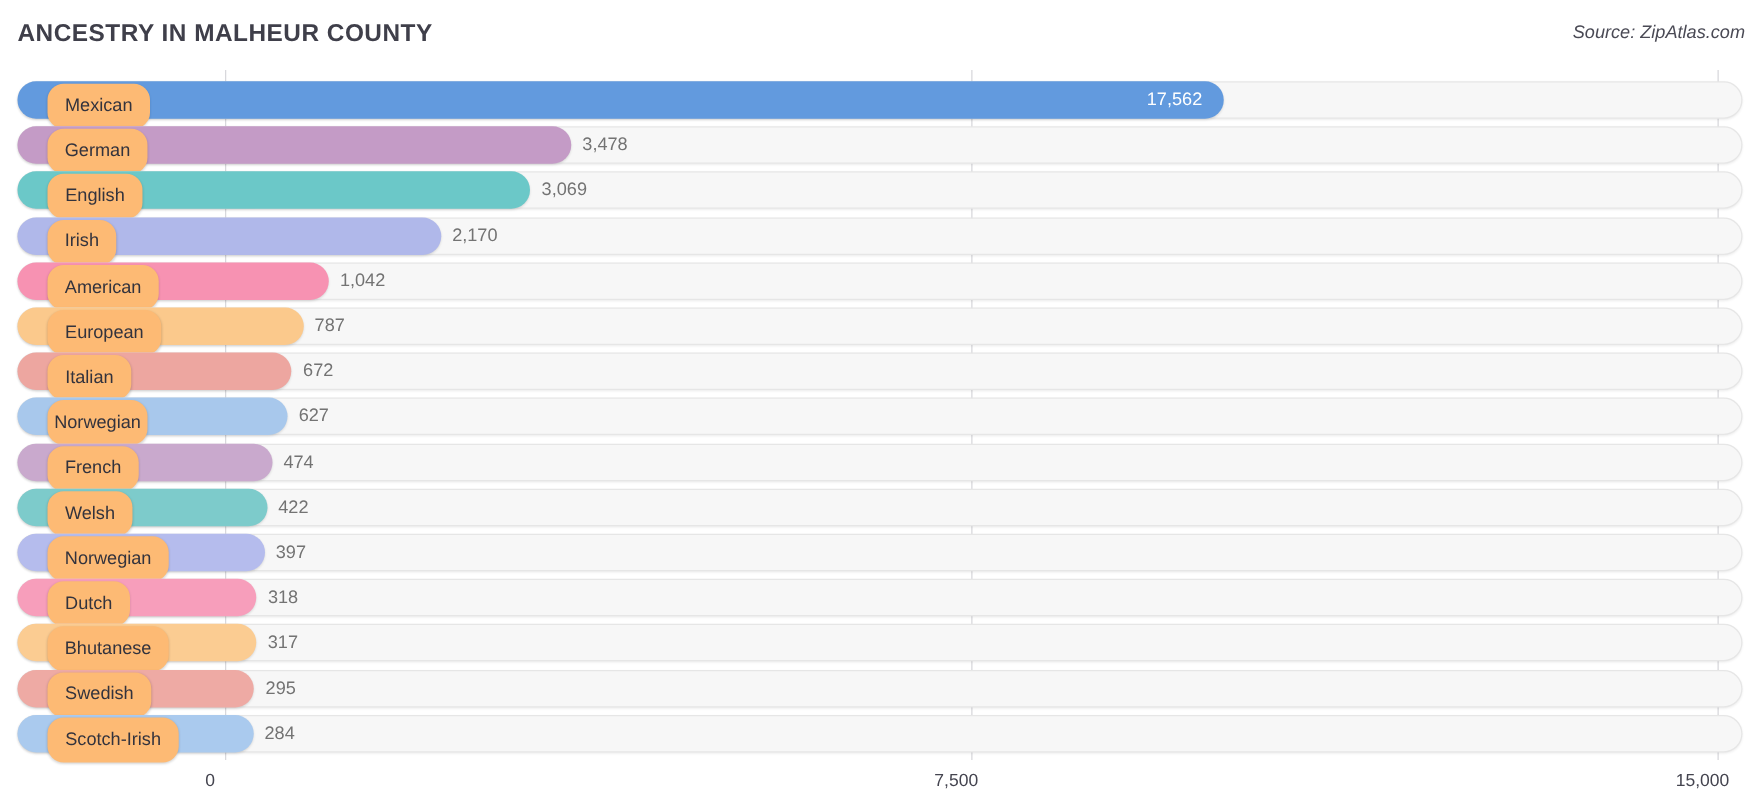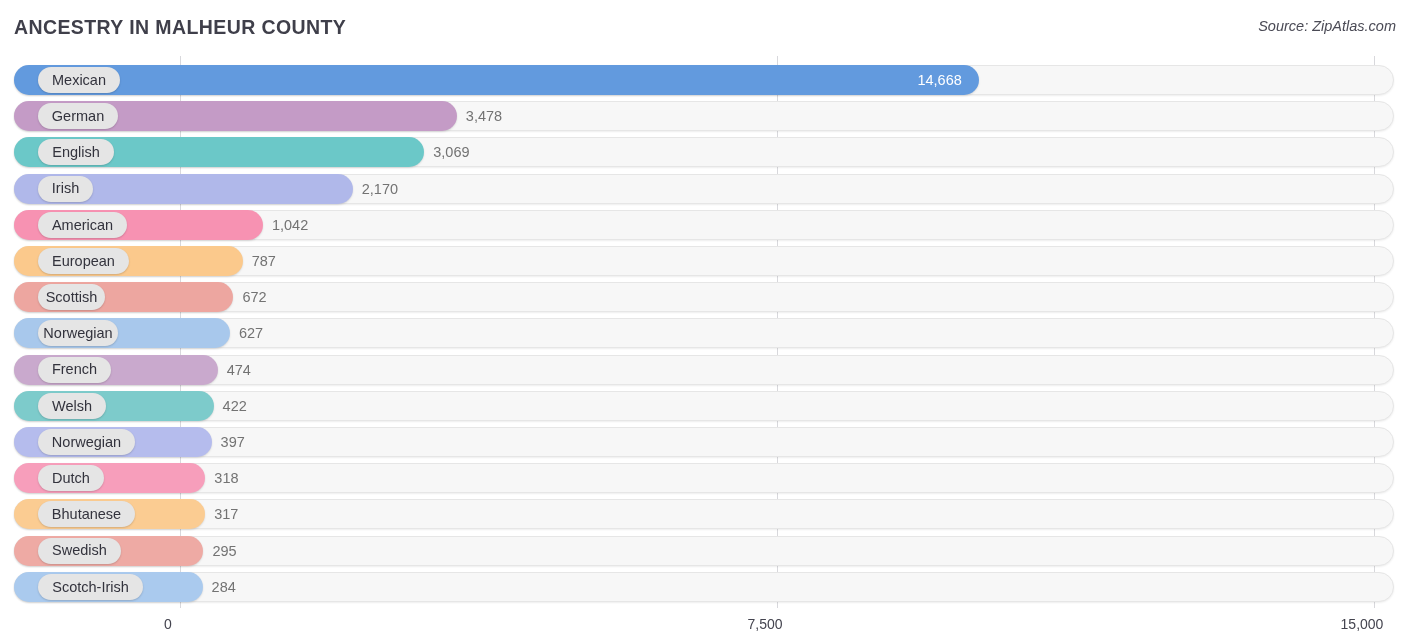--- a/index.html
+++ b/index.html
@@ -104,26 +104,26 @@
     border-radius: 15px;
     box-shadow: 0 1px 2px rgba(0,0,0,0.13);
   }
 
   
   .cat-pill {
     position: absolute;
     left: 24px;
     top: 2px;
     height: 26px;
-    background: #e5e5e5;
+    background: #fdba74;
     border-radius: 13px;
     display: flex;
     align-items: center;
     justify-content: center;
-    padding: 8px 14px;
+    padding: 18px 14px;
     box-sizing: border-box;
     box-shadow: 0 1px 2px rgba(0,0,0,0.16);
     white-space: nowrap;
   }
   .cat-label {
     font-size: 14.5px;
     color: #33333d;
     line-height: 1;
   }
 
@@ -181,21 +181,21 @@
       <div class="gridline" style="left: 777px;"></div>
       <div class="gridline" style="left: 1374px;"></div>
     </div>
   <div class="rows">
       <div class="row" style="top: 9px;">
         <div class="track"></div>
         <div class="bar" style="width: 965.423px; background: rgb(98, 154, 222);"></div>
         <div class="cat-pill" style="left: 24px; width: 82px;">
           <span class="cat-label">Mexican</span>
         </div>
-        <div class="value-in" style="left: 903.423px;">14,668</div>
+        <div class="value-in" style="left: 903.423px;">17,562</div>
       </div>
       <div class="row" style="top: 45.2px;">
         <div class="track"></div>
         <div class="bar" style="width: 442.849px; background: rgb(196, 155, 198);"></div>
         <div class="cat-pill" style="left: 24px; width: 80px;">
           <span class="cat-label">German</span>
         </div>
         <div class="value-out" style="left: 451.849px;">3,478</div>
       </div>
       <div class="row" style="top: 81.4px;">
@@ -227,21 +227,21 @@
         <div class="bar" style="width: 228.645px; background: rgb(251, 201, 140);"></div>
         <div class="cat-pill" style="left: 24px; width: 91px;">
           <span class="cat-label">European</span>
         </div>
         <div class="value-out" style="left: 237.645px;">787</div>
       </div>
       <div class="row" style="top: 226.2px;">
         <div class="track"></div>
         <div class="bar" style="width: 219.491px; background: rgb(237, 166, 160);"></div>
         <div class="cat-pill" style="left: 24px; width: 67px;">
-          <span class="cat-label">Scottish</span>
+          <span class="cat-label">Italian</span>
         </div>
         <div class="value-out" style="left: 228.491px;">672</div>
       </div>
       <div class="row" style="top: 262.4px;">
         <div class="track"></div>
         <div class="bar" style="width: 215.909px; background: rgb(168, 200, 236);"></div>
         <div class="cat-pill" style="left: 24px; width: 80px;">
           <span class="cat-label">Norwegian</span>
         </div>
         <div class="value-out" style="left: 224.909px;">627</div>

